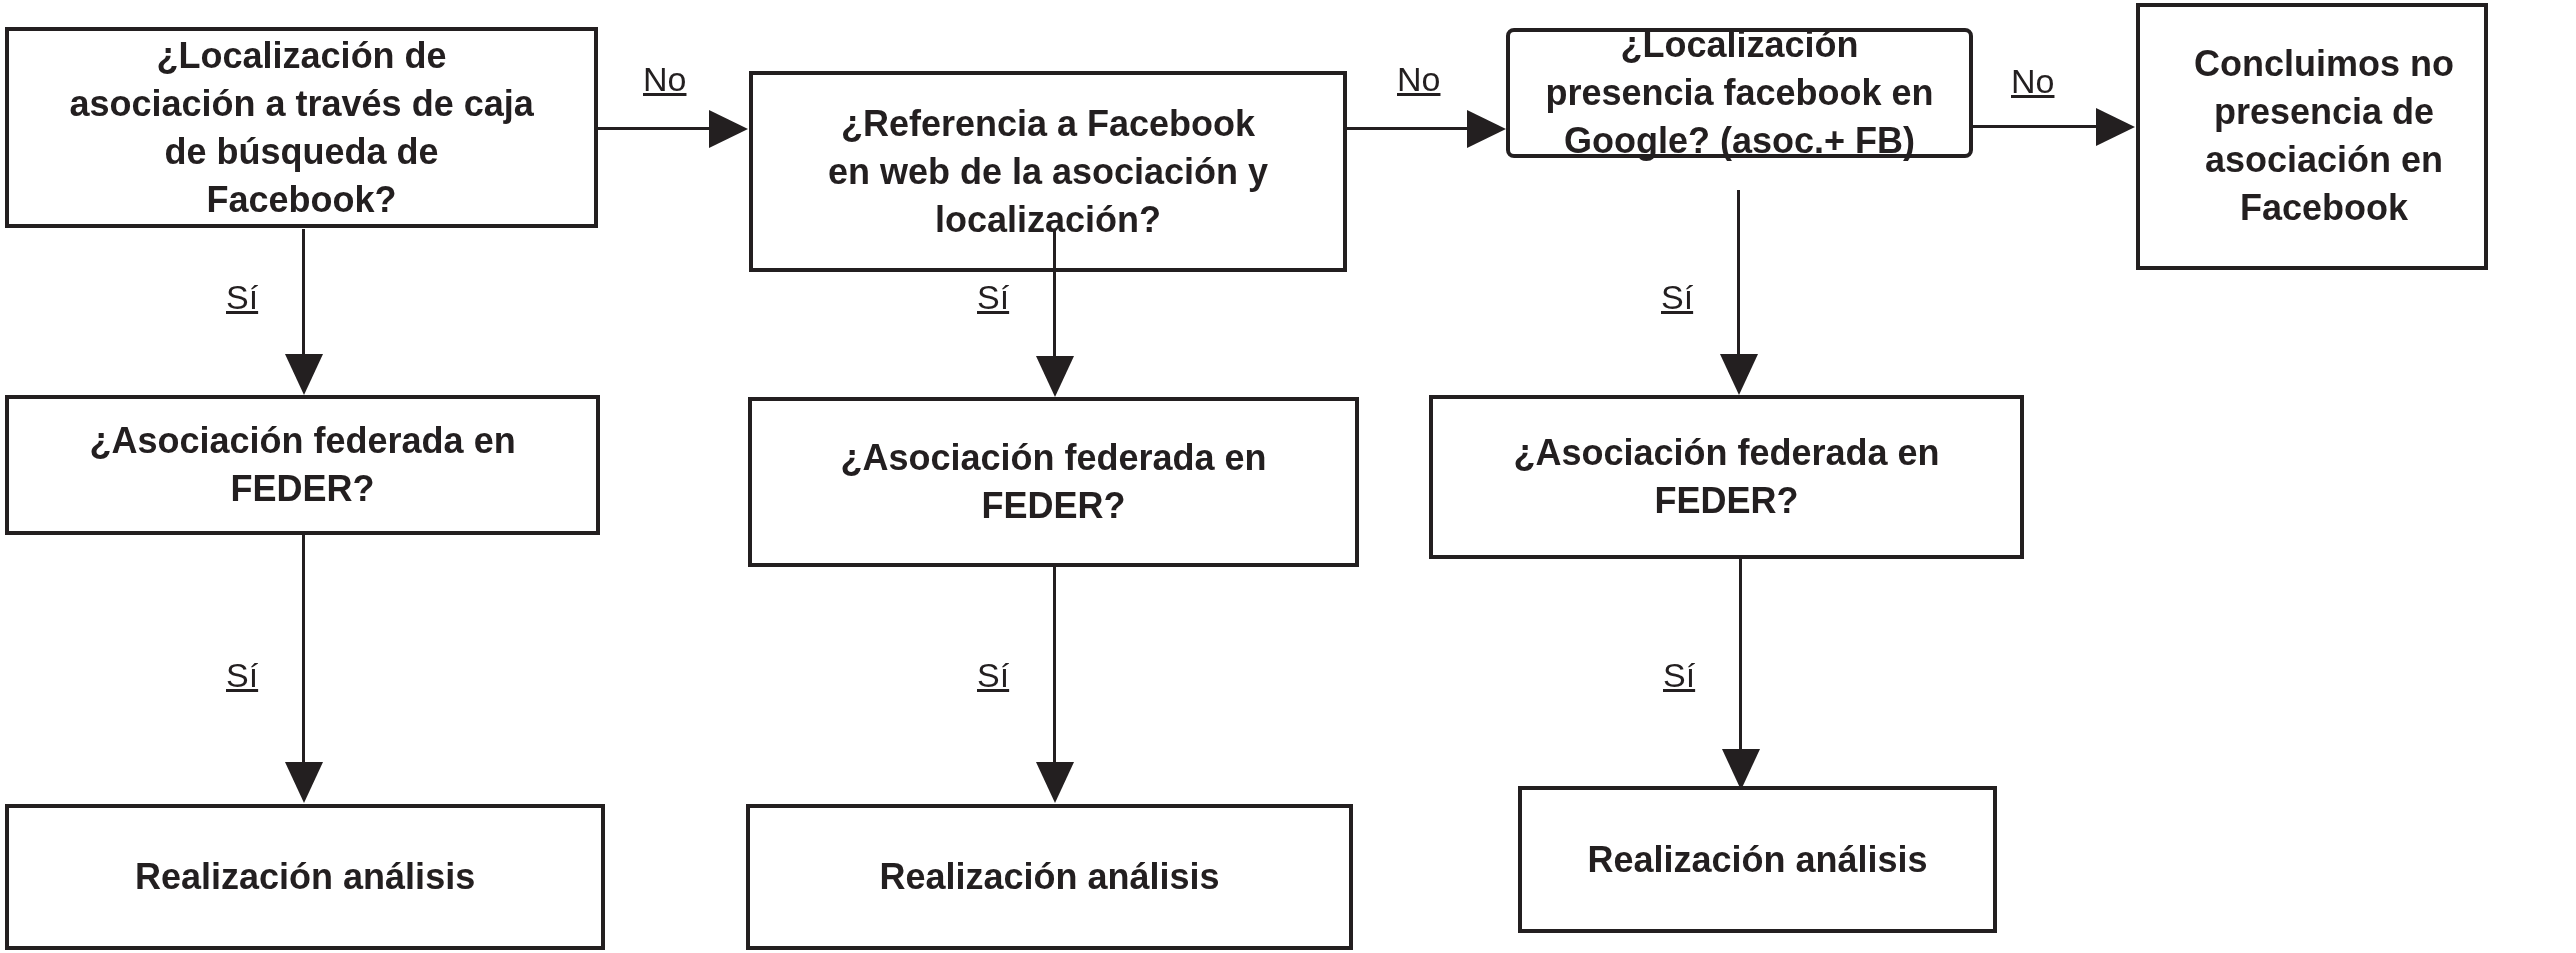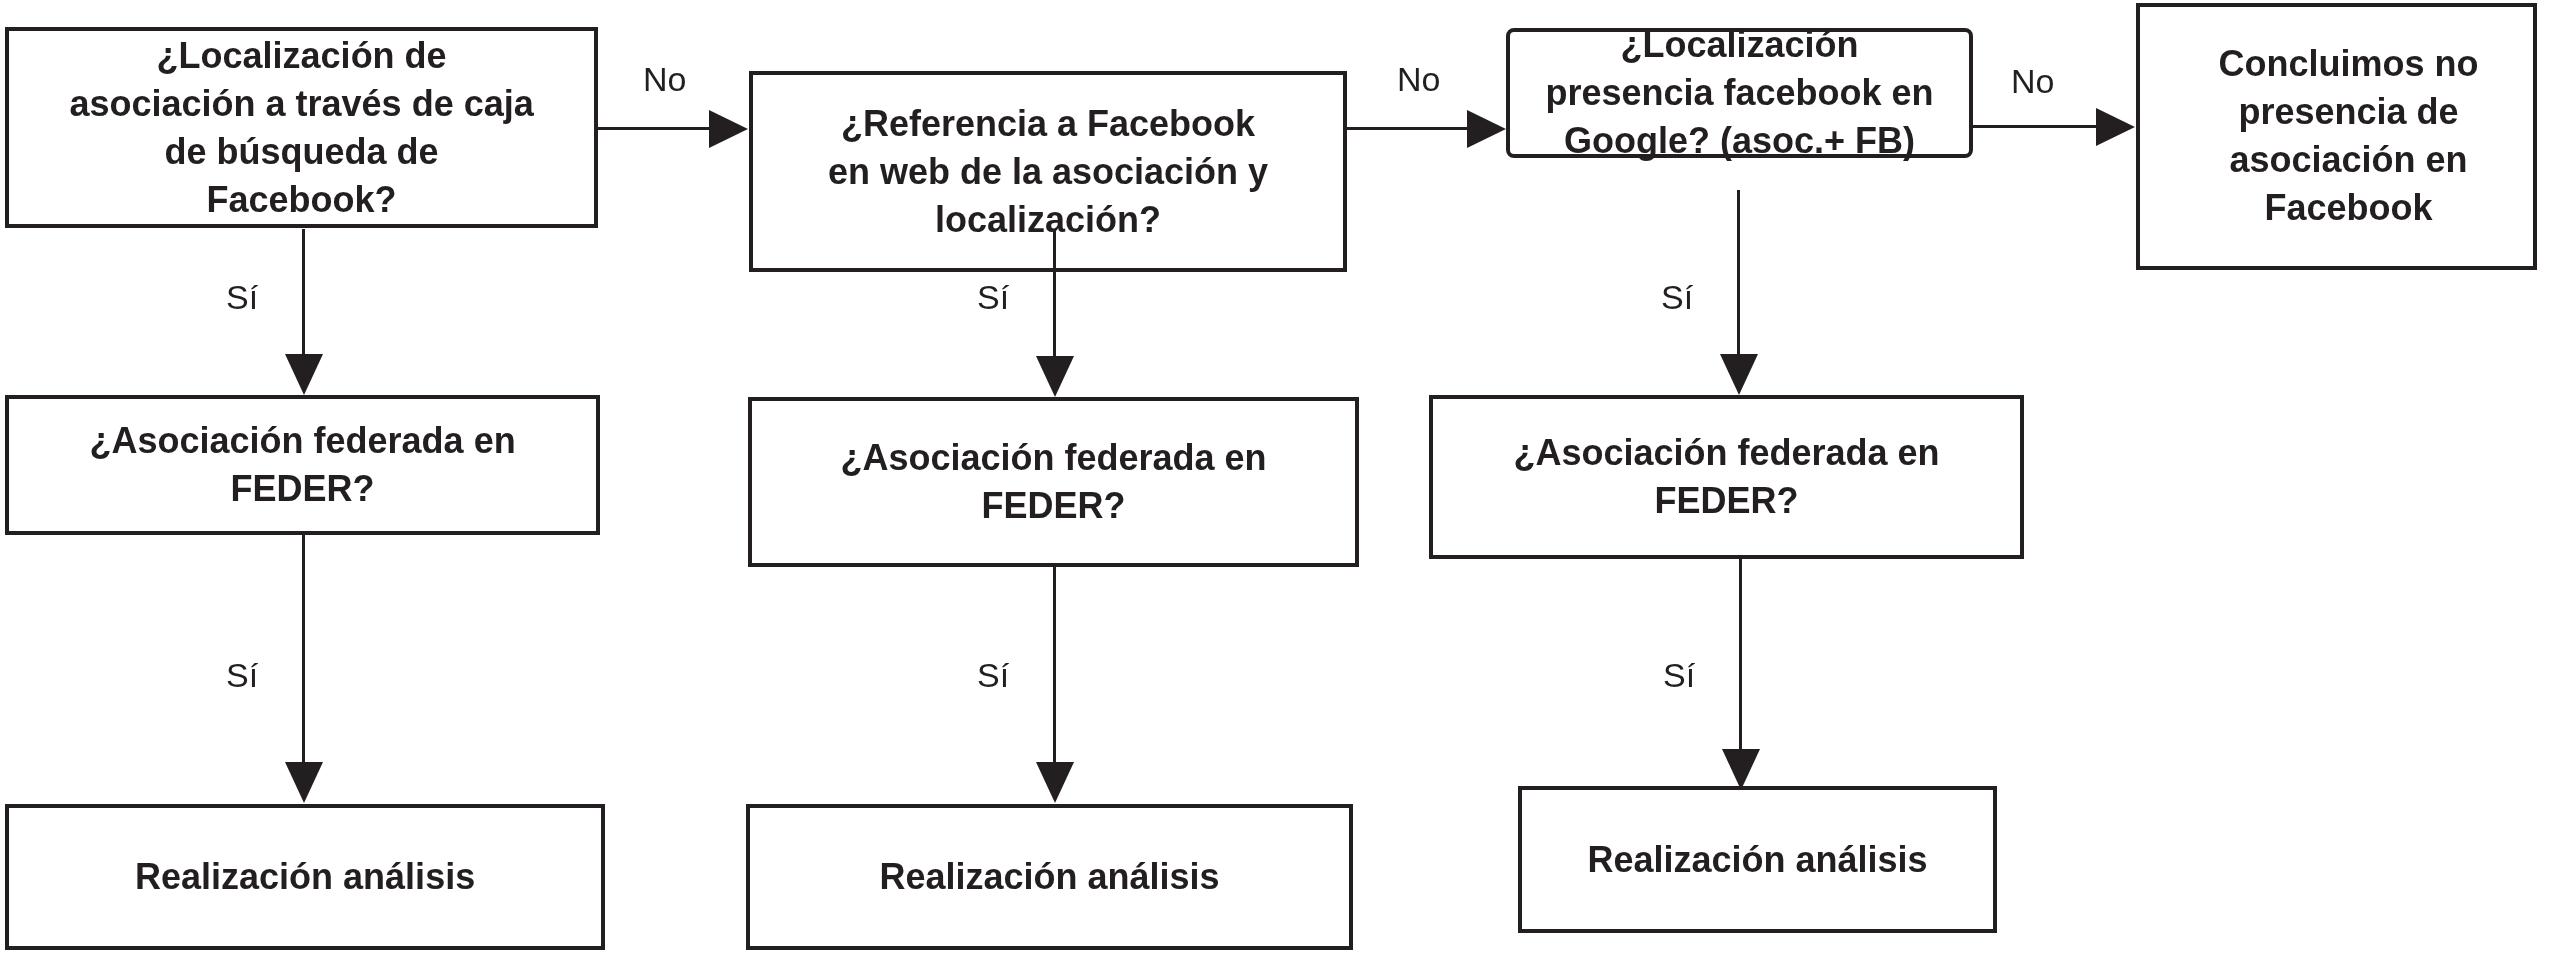--- a/index.html
+++ b/index.html
@@ -56,20 +56,21 @@
     border-right: 19px solid transparent;
     border-top: 41px solid var(--line);
   }
 
   .edge-label {
     position: absolute;
     font-size: 34px;
     font-weight: normal;
     color: var(--text);
     line-height: 39px;
+    text-decoration: underline;
   }
 </style>
 </head>
 <body>
 
 <div class="canvas">
 
   <div class="node" style="left:5.1px; top:27.4px; width:593px; height:201px;align-items:center;">
     <span class="node-text">¿Localización de
 asociación a través de caja
@@ -82,21 +83,21 @@
 en web de la asociación y
 localización?</span>
   </div>
 
   <div class="node" style="left:1506px; top:28px; width:467px; height:130px;border-radius:8px;">
     <span class="node-text">¿Localización
 presencia facebook en
 Google? (asoc.+ FB)</span>
   </div>
 
-  <div class="node" style="left:2136px; top:2.6px; width:401px; height:267px;padding-left:24px;">
+  <div class="node" style="left:2136px; top:2.6px; width:352px; height:267px;padding-left:24px;">
     <span class="node-text">Concluimos no
 presencia de
 asociación en
 Facebook</span>
   </div>
 
   <div class="node" style="left:5.1px; top:395px; width:595px; height:140px;">
     <span class="node-text">¿Asociación federada en
 FEDER?</span>
   </div>

